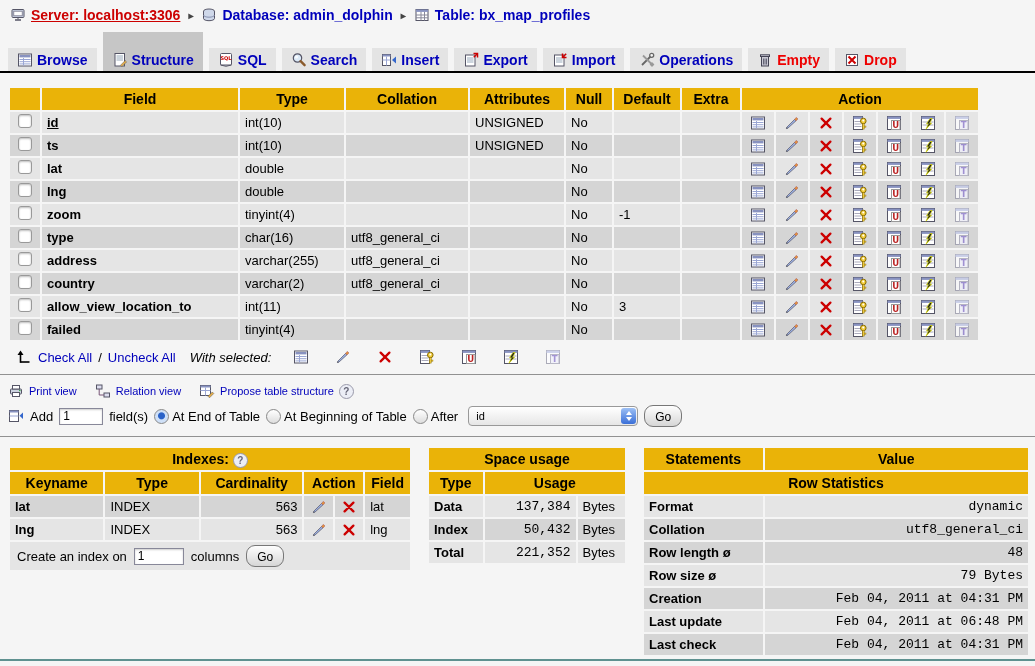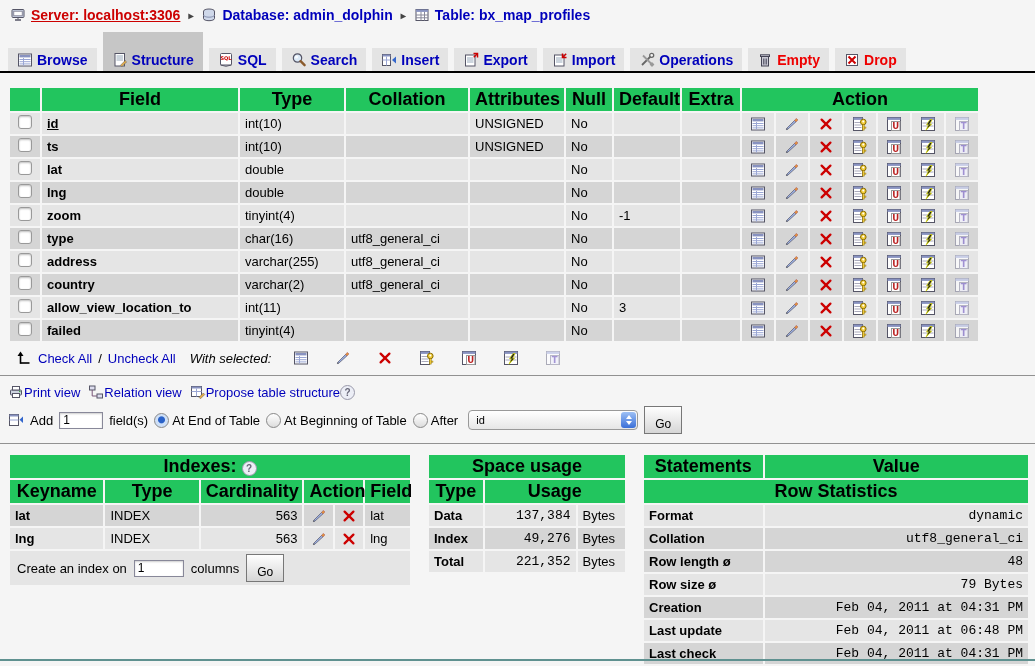--- a/index.html
+++ b/index.html
@@ -15,57 +15,57 @@
   .crumb .blue{color:#0000bb}
   .crumb .sep{color:#444;font-size:10px;padding:0 3px}
   
   .tabs{display:flex;align-items:flex-end;gap:6px;padding:0 0 0 8px;border-bottom:2px solid #000;margin-top:9px}
   .tab{display:flex;align-items:center;gap:4px;background:#e4e4e4;padding:4px 9px 3px;font-weight:bold;
        color:#0000bb;text-decoration:none;font-size:14px}
   .tab.active{background:#c6c6c6;padding-top:20px}
   .tab.danger{color:#ee0000}
   
   table.grid{border-collapse:separate;border-spacing:2px;table-layout:fixed}
-  .grid th{background:#22c55e;padding:1px 5px;font-size:18px;height:20px}
+  .grid th{background:#eab308;padding:1px 5px;font-size:14px;height:20px}
   .grid td{padding:1px 5px;font-size:13px;height:19px;overflow:hidden;white-space:nowrap}
   tr.odd>td{background:#e5e5e5}
   tr.even>td{background:#d5d5d5}
   .c{text-align:center}.r{text-align:right}.b{font-weight:bold}
   .mono{font-family:"Liberation Mono",monospace;font-size:12.5px}
   .fname{font-weight:bold}
   .pk{text-decoration:underline}
   .attr{font-size:10px}
   #fields-table{margin:13px 0 0 8px;width:972px}
   
   .cb{display:inline-block;width:12px;height:12px;background:#fff;border:1px solid #999;border-radius:3px;
       box-shadow:inset 0 1px 2px rgba(0,0,0,.25);cursor:pointer}
   .radio{display:inline-block;width:13px;height:13px;border-radius:50%;border:1px solid #888;
          background:linear-gradient(#fff,#ddd);vertical-align:-2px;cursor:pointer}
   .radio.sel{background:radial-gradient(circle at 50% 45%, #2a62c8 0 3px, #cfe0f7 4px)}
   input.txt{width:36px;height:15px;border:1px solid #889;background:#fff;font-size:12px;padding:0 3px;
             box-shadow:inset 0 1px 2px rgba(0,0,0,.2)}
-  .gobtn{display:inline-block;border:1px solid #777;border-radius:0;background:linear-gradient(#fefefe,#d6d6d6);
-         padding:10px 10px 2px;font-size:12px;font-family:"Liberation Sans",sans-serif;cursor:pointer}
+  .gobtn{display:inline-block;border:1px solid #777;border-radius:9px;background:linear-gradient(#fefefe,#d6d6d6);
+         padding:4px 10px 2px;font-size:12px;font-family:"Liberation Sans",sans-serif;cursor:pointer}
   .select{display:inline-flex;align-items:center;width:170px;height:20px;border:1px solid #999;border-radius:4px;
           background:linear-gradient(#fff,#e6e6e6);font-size:11px;padding-left:7px;position:relative;cursor:pointer;box-sizing:border-box}
   .stepper{position:absolute;right:1px;top:1px;bottom:1px;width:15px;border-radius:3px;
            background:linear-gradient(#9dc0f5,#3a6fd8);display:flex;flex-direction:column;align-items:center;justify-content:center;gap:2px}
   .stepper i{display:block;width:0;height:0;border-left:3.5px solid transparent;border-right:3.5px solid transparent}
   .stepper .up{border-bottom:4px solid #fff}
   .stepper .dn{border-top:4px solid #fff}
   .hlp{display:inline-block;width:13px;height:13px;border-radius:50%;border:1px solid #99a;color:#667;
        font-size:10px;line-height:13px;text-align:center;background:#eceef6;font-weight:bold;cursor:pointer}
   .hlp::after{content:"?"}
   
   .checkall-row{display:flex;align-items:center;margin:7px 0 0 16px;gap:6px}
   .checkall-row a{color:#0000bb;text-decoration:none}
   .ws{font-style:italic;margin-left:8px}
   .acticons{display:flex;gap:26px;margin-left:16px}
   .rule{border:none;border-top:1px solid #919191;margin:9px 0 0 0}
-  .linksrow{display:flex;align-items:center;margin:8px 0 0 8px;font-size:13px}
+  .linksrow{display:flex;align-items:center;gap:5px;margin:8px 0 0 8px;font-size:11px}
   .linksrow a{color:#0000bb;text-decoration:none}
   .lgap{width:8px}
   .addrow{display:flex;align-items:center;gap:6px;margin:6px 0 0 8px}
   #pos-options{display:flex;align-items:center;gap:2px}
   #pos-options .opt{display:flex;align-items:center;gap:3px;margin-right:4px}
   
   .bottom{display:flex;align-items:flex-start;margin:9px 0 0 8px;gap:15px}
   #idx-table{width:404px}
   #space-table{width:200px}
   #stats-table{width:388px}
@@ -1110,21 +1110,21 @@
       </tr>
     </thead>
     <tbody id="space-tbody">
         <tr class="odd">
           <td class="b">Data</td>
           <td class="r mono">137,384</td>
           <td>Bytes</td>
         </tr>
         <tr class="even">
           <td class="b">Index</td>
-          <td class="r mono">49,276</td>
+          <td class="r mono">50,432</td>
           <td>Bytes</td>
         </tr>
         <tr class="odd">
           <td class="b">Total</td>
           <td class="r mono">221,352</td>
           <td>Bytes</td>
         </tr>
       </tbody>
   </table>
 

